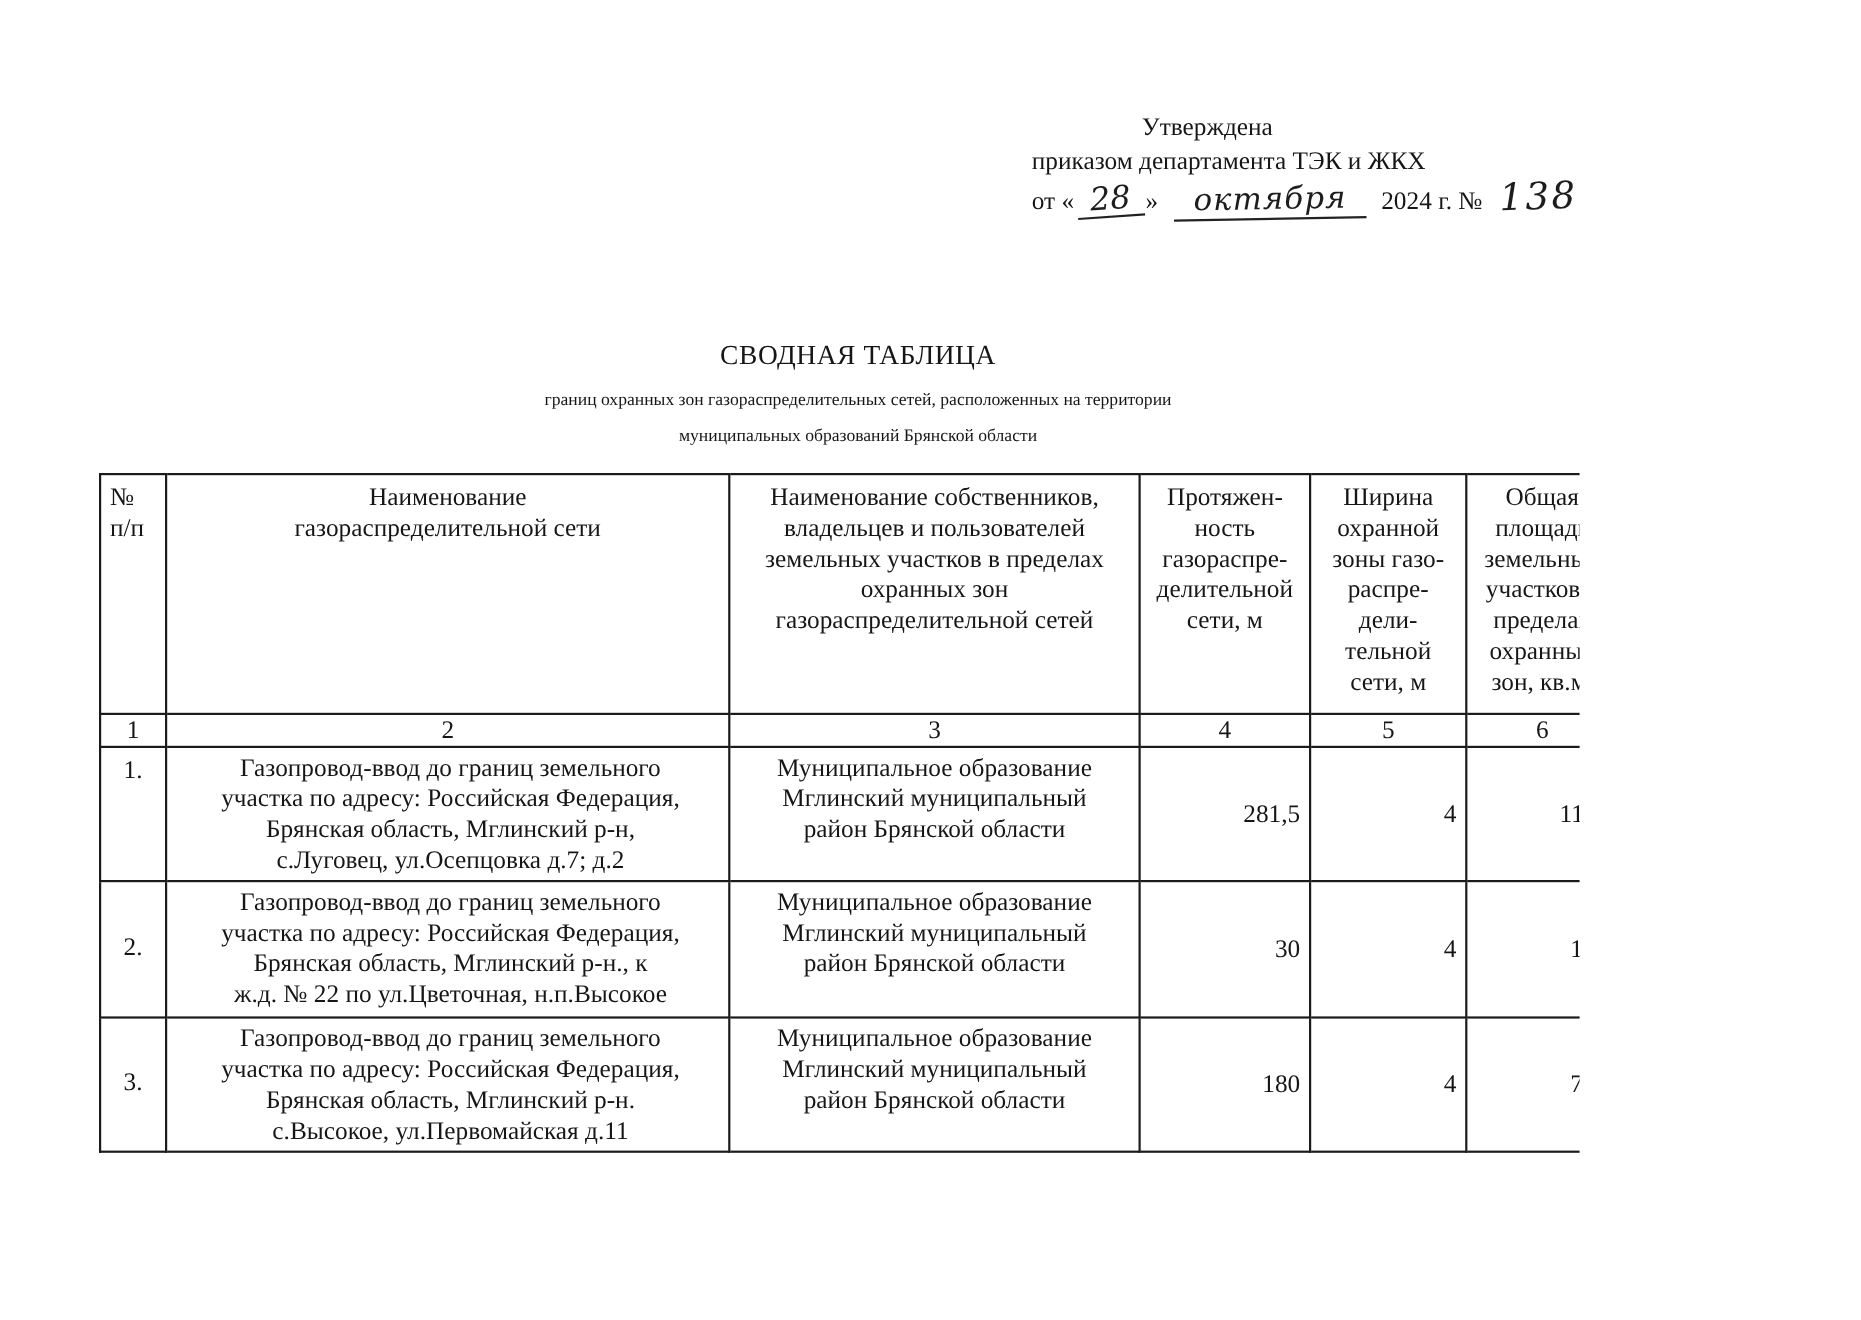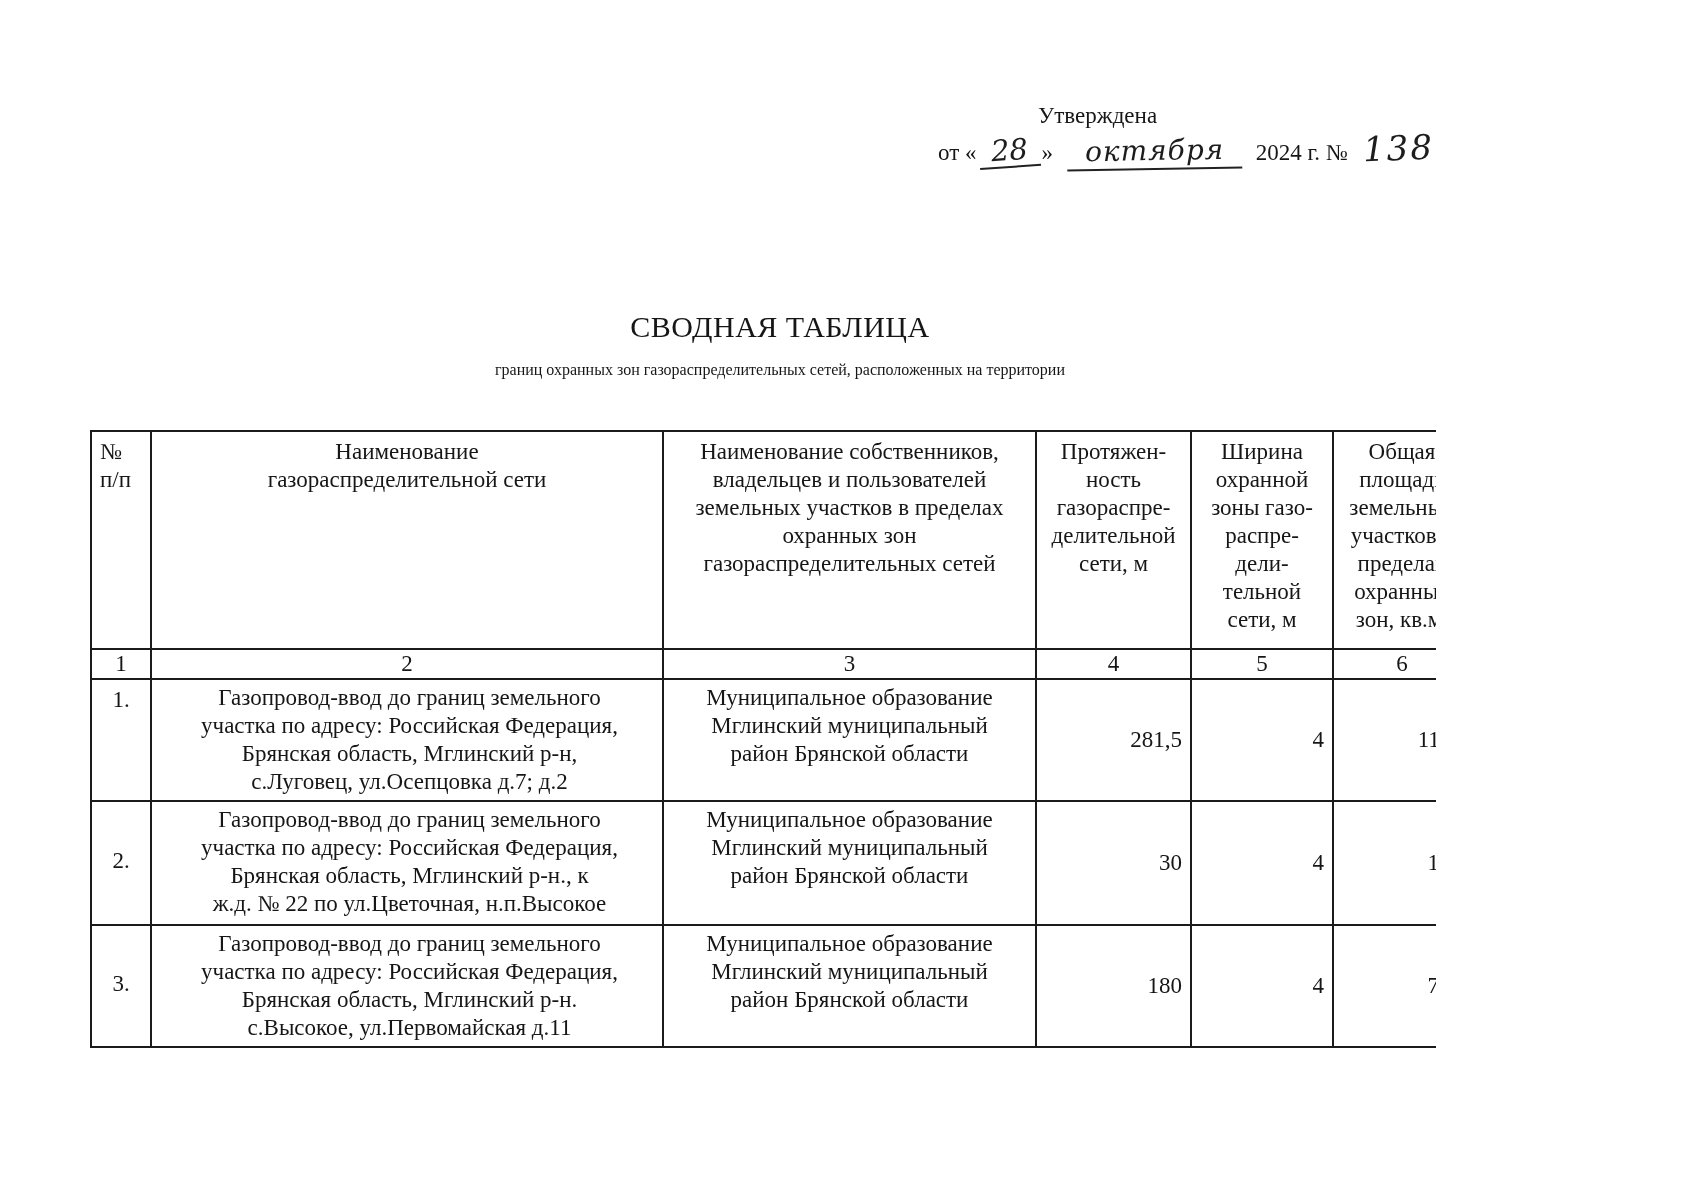--- a/index.html
+++ b/index.html
@@ -22,21 +22,21 @@
     display: inline-block;
     color: #1d1d1d;
   }
   .underlined { border-bottom: 2px solid #222; }
   .hand.day { font-size: 29px; padding: 0 12px; transform: rotate(-4deg); margin: 0 2px; }
   .hand.month { font-size: 28px; padding: 0 18px 2px 18px; transform: rotate(-1deg); margin: 0 8px; letter-spacing: 1px; }
   .hand.number { font-size: 34px; margin-left: 10px; transform: rotate(-2deg); letter-spacing: 2px; }
 
   
   .title-block { position: absolute; left: 90px; top: 310px; width: 1380px; text-align: center; }
-  .title-main { font-size: 30px; letter-spacing: 0.5px; margin-bottom: 9px; }
+  .title-main { font-size: 25px; letter-spacing: 0.5px; margin-bottom: 9px; }
   .title-sub { font-size: 16px; line-height: 33px; }
 
   
   .summary-table {
     position: absolute; left: 90px; top: 430px; width: 1380px;
     border-collapse: collapse; table-layout: fixed;
   }
   .summary-table th, .summary-table td {
     border: 2px solid #1b1b1b;
     font-weight: normal;
@@ -60,32 +60,34 @@
   tr.r2 { height: 124px; }
   tr.r3 { height: 122px; }
 </style>
 </head>
 <body>
 
 <div class="page">
 
   <div class="approval">
     <div class="approved">Утверждена</div>
+    <div>приказом департамента ТЭК и ЖКХ</div>
     <div class="date-line">
       <span>от «</span><span class="hand underlined day">28</span><span>»</span>
       <span class="hand underlined month">октября</span>
       <span>2024 г.</span>
       <span>№</span>
       <span class="hand number">138</span>
     </div>
   </div>
 
   <div class="title-block">
     <div class="title-main">СВОДНАЯ ТАБЛИЦА</div>
     <div class="title-sub">границ охранных зон газораспределительных сетей, расположенных на территории</div>
+    <div class="title-sub">муниципальных образований Брянской области</div>
   </div>
 
   <table class="summary-table">
     <colgroup>
       <col style="width:60px">
       <col style="width:512px">
       <col style="width:373px">
       <col style="width:155px">
       <col style="width:142px">
       <col style="width:138px">
@@ -93,21 +95,21 @@
     <thead>
       <tr class="head">
         <th class="pre h-num">№
 п/п</th>
         <th class="pre">Наименование
 газораспределительной сети</th>
         <th class="pre">Наименование собственников,
 владельцев и пользователей
 земельных участков в пределах
 охранных зон
-газораспределительных сетей</th>
+газораспределительной сетей</th>
         <th class="pre">Протяжен-
 ность
 газораспре-
 делительной
 сети, м</th>
         <th class="pre">Ширина
 охранной
 зоны газо-
 распре-
 дели-

